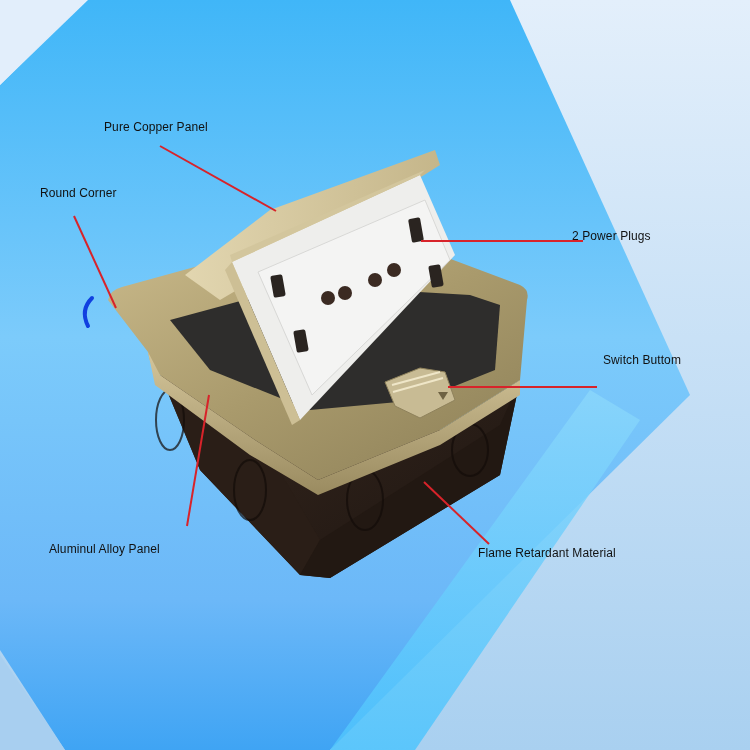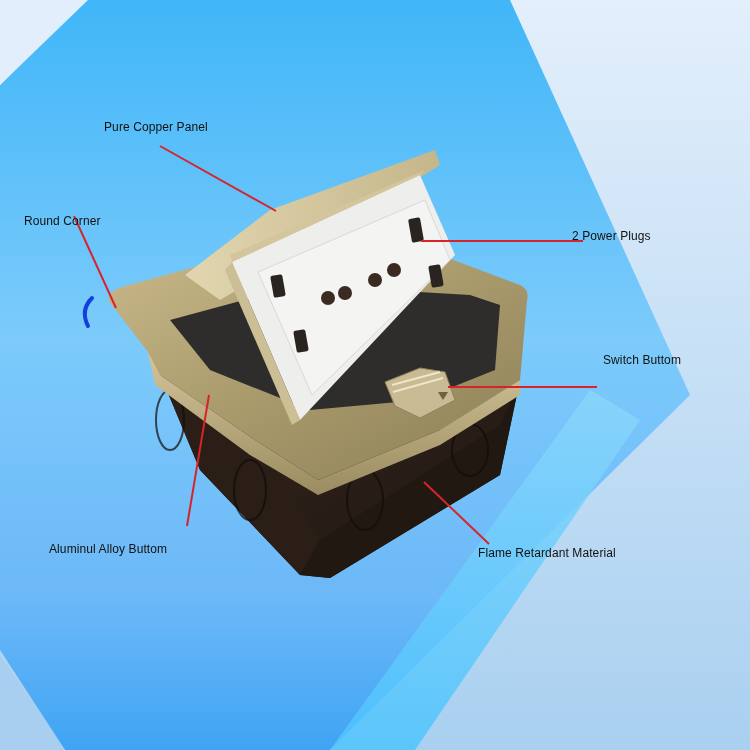--- a/index.html
+++ b/index.html
@@ -116,17 +116,17 @@
     <line x1="160" y1="146" x2="276" y2="211"></line>
     <line x1="74" y1="216" x2="116" y2="308"></line>
     <line x1="421" y1="241" x2="583" y2="241"></line>
     <line x1="448" y1="387" x2="597" y2="387"></line>
     <line x1="209" y1="395" x2="187" y2="526"></line>
     <line x1="424" y1="482" x2="489" y2="544"></line>
   </g>
 </svg>
 
 <div class="label" style="left:104px;top:120px;">Pure Copper Panel</div>
-<div class="label" style="left:24px;top:186px;margin-top:28px;">Round Corner</div>
+<div class="label" style="left:40px;top:186px;">Round Corner</div>
 <div class="label" style="left:572px;top:229px;">2 Power Plugs</div>
 <div class="label" style="left:603px;top:353px;">Switch Buttom</div>
-<div class="label" style="left:49px;top:542px;">Aluminul Alloy Buttom</div>
+<div class="label" style="left:49px;top:542px;">Aluminul Alloy Panel</div>
 <div class="label" style="left:478px;top:546px;">Flame Retardant Material</div>
 
 </body></html>

